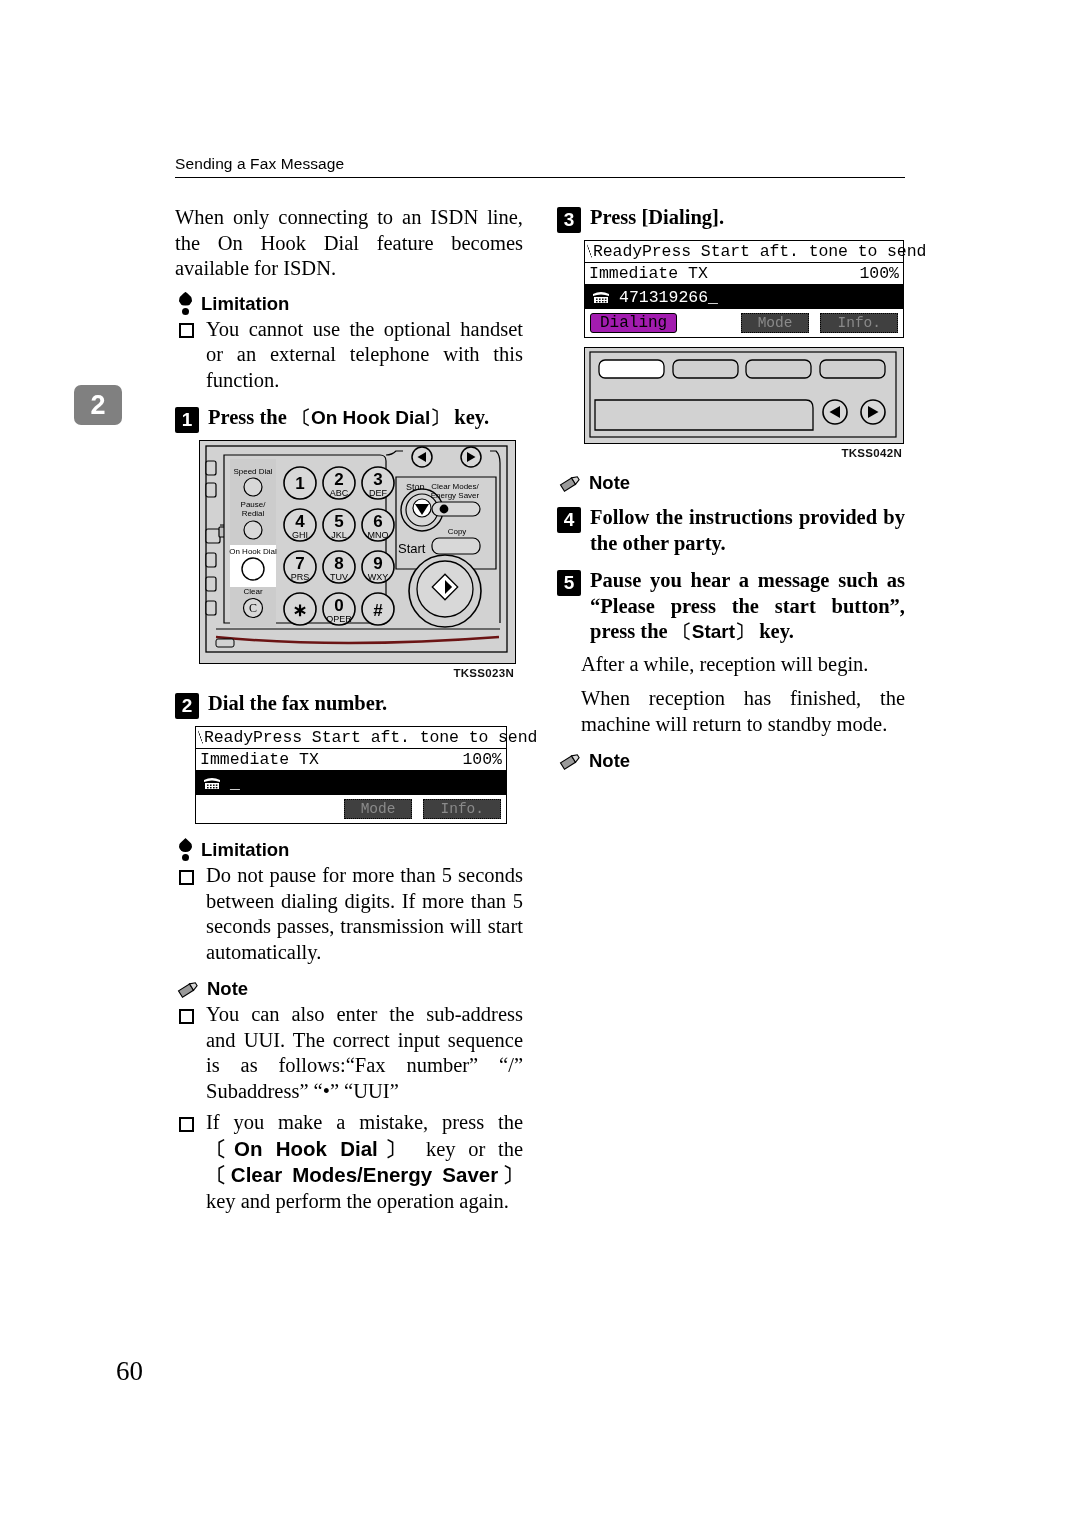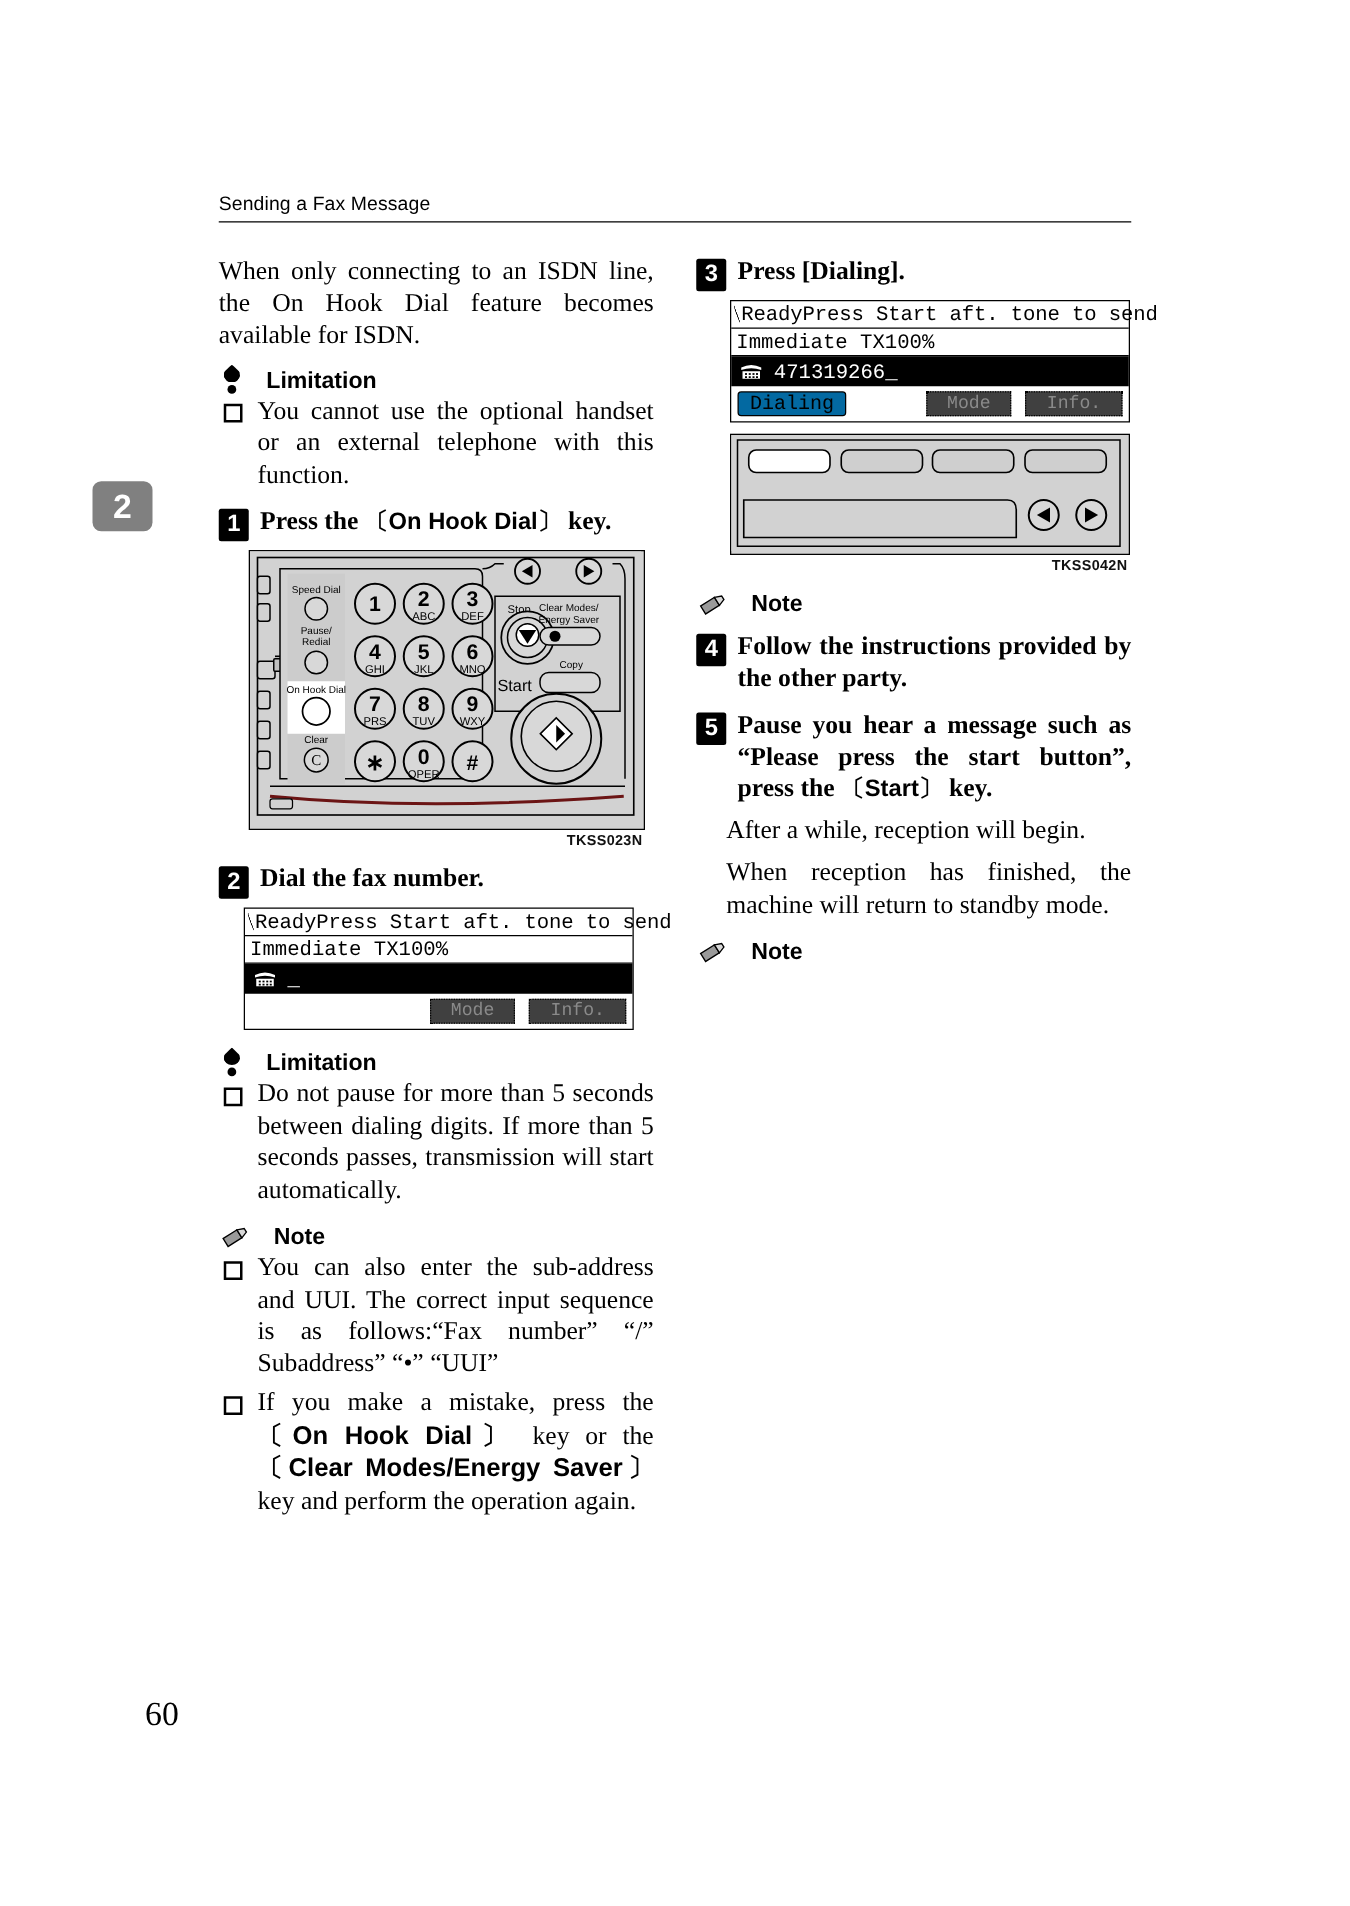--- a/index.html
+++ b/index.html
@@ -28,21 +28,21 @@
   #colR{left:557px;}
 
   p.body{
     margin:0 0 9px 0;font-size:20.5px;line-height:25.5px;
     text-align:justify;text-justify:inter-word;
     -webkit-hyphens:none;hyphens:none;
   }
   p.body.last{margin-bottom:11px;}
 
   
-  .adm{display:flex;align-items:flex-end;gap:19px;margin:10px 0 3px 2px;}
+  .adm{display:flex;align-items:flex-end;gap:7px;margin:10px 0 3px 2px;}
   .adm .lbl{font-family:"Liberation Sans",sans-serif;font-weight:bold;font-size:18.5px;line-height:20px;}
   .icon-limit{width:17px;height:22px;position:relative;flex:0 0 17px;}
   .icon-limit .drop{
     position:absolute;left:2px;top:0;width:13px;height:14px;background:#000;
     border-radius:50% 50% 50% 50%/62% 62% 38% 38%;
     clip-path:polygon(50% 0,100% 45%,100% 72%,78% 100%,22% 100%,0 72%,0 45%);
   }
   .icon-limit .dot{position:absolute;left:5px;top:16px;width:7px;height:7px;background:#000;border-radius:50%;}
   .icon-note{width:23px;height:20px;position:relative;flex:0 0 23px;}
   .icon-note svg{position:absolute;left:0;top:0;}
@@ -71,33 +71,33 @@
     font-family:"Liberation Serif",serif;font-weight:bold;font-size:20.5px;
     line-height:25.5px;text-align:justify;
   }
   .keycap{font-family:"Liberation Sans",sans-serif;font-weight:bold;font-size:19px;white-space:nowrap;}
   .kb{font-family:"Liberation Sans",sans-serif;font-weight:bold;}
 
   
   .lcd{border:1.8px solid #000;background:#fff;font-family:"Liberation Mono",monospace;}
   .lcd .row{display:flex;align-items:center;}
   .lcd .r1{border-bottom:1.6px solid #000;padding:1px 4px;font-size:16.5px;letter-spacing:-.1px;white-space:nowrap;}
-  .lcd .r2{border-bottom:1.6px solid #000;padding:1px 4px;font-size:16.5px;}
+  .lcd .r2{border-bottom:1.6px solid #000;padding:1px 4px;font-size:16.5px;justify-content:space-between;}
   .lcd .r3{background:#000;color:#fff;padding:2px 5px;font-size:16.5px;min-height:20px;align-items:center;}
   .lcd .r4{padding:3px 5px;justify-content:flex-end;gap:11px;min-height:22px;}
   .readyicon{display:inline-block;width:13px;height:13px;border:1.7px solid #000;border-radius:50%;
              border-right-color:#fff;border-bottom-color:#fff;transform:rotate(-20deg);margin-right:2px;vertical-align:-1px;}
   .phicon{display:inline-block;width:22px;height:15px;position:relative;margin-right:7px;vertical-align:-2px;}
   .softkey{
     border:1.8px dotted #000;color:#8a8a8a;font-size:14.5px;
     padding:1px 16px;font-family:"Liberation Mono",monospace;background:#404040;
   }
   .dialkey{
     border:1.8px solid #000;border-radius:3px;color:#000;font-size:16px;
-    padding:0px 9px;font-family:"Liberation Mono",monospace;background:#0369a1;
+    padding:0px 9px;font-family:"Liberation Mono",monospace;background:#a21caf;
   }
   .figcap{
     font-family:"Liberation Sans",sans-serif;font-size:11.5px;font-weight:bold;
     letter-spacing:.3px;text-align:right;color:#111;margin-top:3px;
   }
 
   
   .oppanel{border:1.6px solid #000;background:#d2d2d2;position:relative;}
 
   

